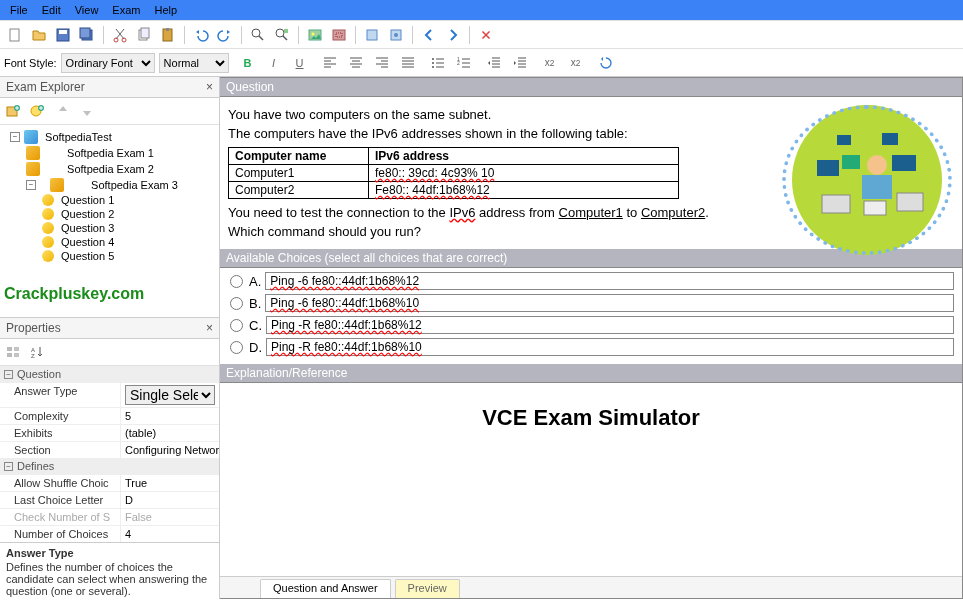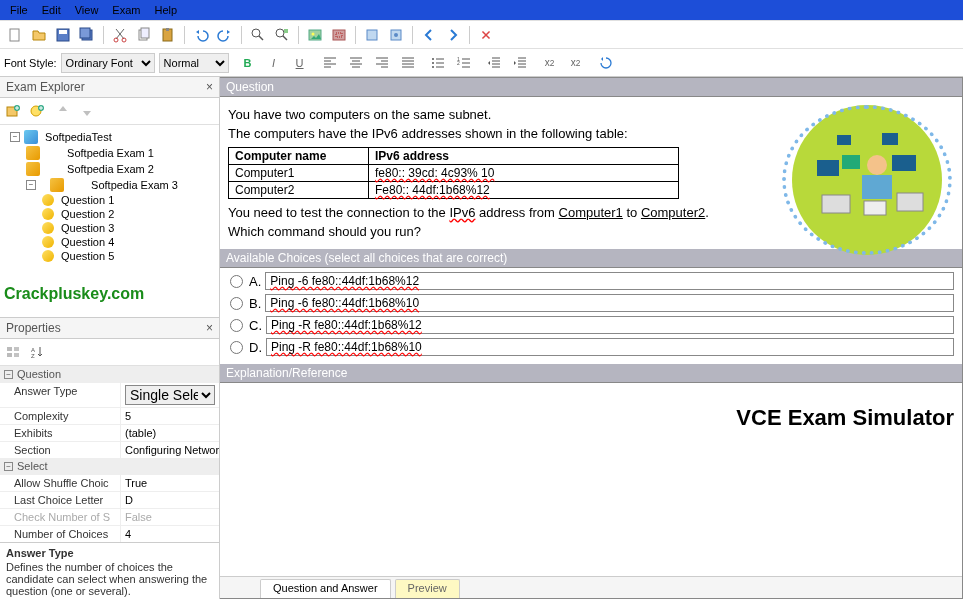--- a/index.html
+++ b/index.html
@@ -1,18 +1,18 @@
 <!DOCTYPE html>
 <html><head>
 <meta charset="utf-8">
 <style>
 * { box-sizing: border-box; margin: 0; padding: 0; }
 body { font-family: "Segoe UI", Tahoma, Arial, sans-serif; font-size: 11px; background: #fff; color: #000; width: 963px; height: 604px; overflow: hidden; position: relative; }
 
-.menubar { display: flex; gap: 2px; padding: 2px 4px; background: #1d4ed8; border-bottom: 1px solid #e0e0e0; }
+.menubar { display: flex; gap: 2px; padding: 2px 4px; background: #3b82f6; border-bottom: 1px solid #e0e0e0; }
 .menubar span { padding: 2px 6px; cursor: default; }
 
 .toolbar { display: flex; gap: 2px; padding: 2px 4px; align-items: center; border-bottom: 1px solid #e0e0e0; background: #fff; height: 28px; }
 .toolbar .tb-sep { width: 1px; height: 18px; background: #ccc; margin: 0 3px; }
 .tb-btn { width: 22px; height: 22px; display: flex; align-items: center; justify-content: center; border: 1px solid transparent; }
 
 .formatbar { display: flex; gap: 4px; padding: 2px 4px; align-items: center; border-bottom: 1px solid #ccc; height: 28px; }
 .formatbar select { font-size: 11px; height: 20px; border: 1px solid #ccc; }
 .fmt-btn { width: 22px; height: 22px; display: flex; align-items: center; justify-content: center; color: #666; }
 
@@ -64,21 +64,21 @@
 
 .decor { position: absolute; right: 10px; top: 8px; width: 170px; height: 150px; }
 .decor .circle { width: 150px; height: 150px; background: #b8d93a; border-radius: 50%; position: absolute; left: 10px; top: 0; }
 .decor .dotring { position: absolute; inset: 0; border-radius: 50%; border: 4px dotted #7fb8e8; }
 
 .choices-body { padding: 2px 8px 6px 8px; }
 .choice-row { display: flex; align-items: center; gap: 4px; padding: 2px 0; font-size: 13px; }
 .choice-row input[type=radio] { margin: 0 2px; }
 .choice-row .choice-text { flex: 1; border: 1px solid #888; padding: 1px 4px; font-size: 12px; }
 
-.expl-body { flex: 1; background: #fff; padding: 8px; display: flex; align-items: flex-start; justify-content: flex-end; }
+.expl-body { flex: 1; background: #fff; padding: 8px; display: flex; align-items: flex-start; justify-content: center; }
 .expl-body .brand { font-weight: bold; font-size: 22px; margin-top: 14px; }
 
 .bottom-tabs { display: flex; gap: 4px; padding: 2px 16px 0 40px; border-top: 1px solid #ccc; background: #f5f5f5; height: 22px; }
 .bottom-tabs .tab { padding: 2px 12px; font-size: 11px; border: 1px solid #ccc; border-bottom: none; border-radius: 2px 2px 0 0; background: #fef9c3; color: #666; }
 .bottom-tabs .tab.active { background: #fff; color: #000; }
 
 svg.ico { width: 16px; height: 16px; }
 svg.ico-sm { width: 14px; height: 14px; }
 </style>
 </head>
@@ -361,21 +361,21 @@
         <div class="props-row">
             <div class="pname">Exhibits</div>
             <div class="pval">(table)</div>
           </div>
         <div class="props-row">
             <div class="pname">Section</div>
             <div class="pval">Configuring Network C</div>
           </div>
         <div class="props-cat">
             <span class="box">−</span>
-            <span>Select</span>
+            <span>Defines</span>
           </div>
         <div class="props-row">
             <div class="pname">Allow Shuffle Choic</div>
             <div class="pval">True</div>
           </div>
         <div class="props-row">
             <div class="pname">Last Choice Letter</div>
             <div class="pval">D</div>
           </div>
         <div class="props-row dis">

